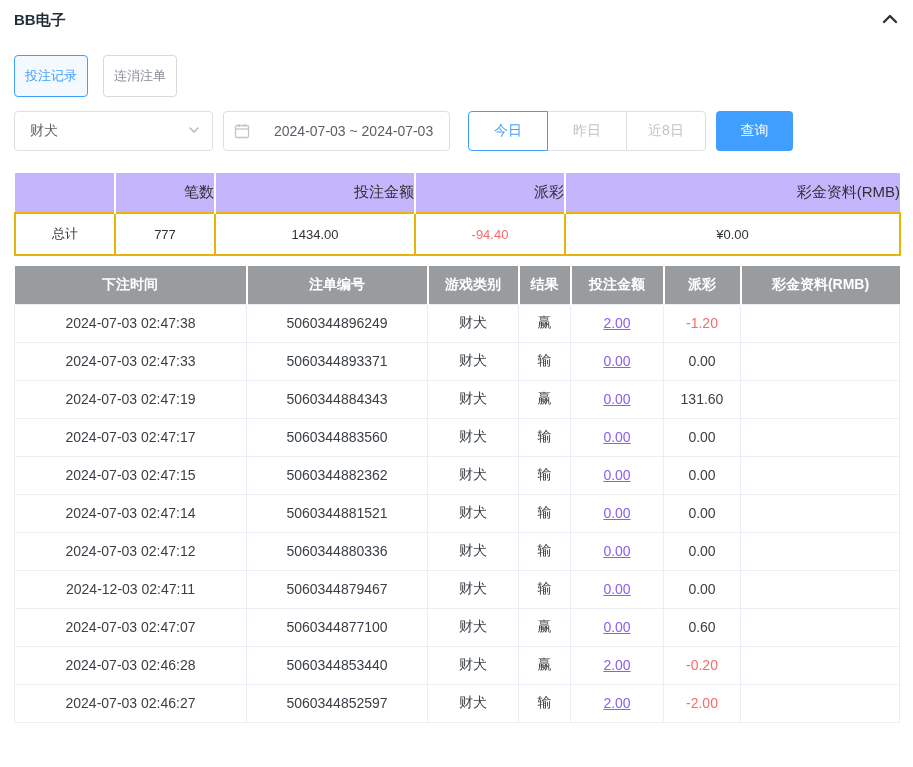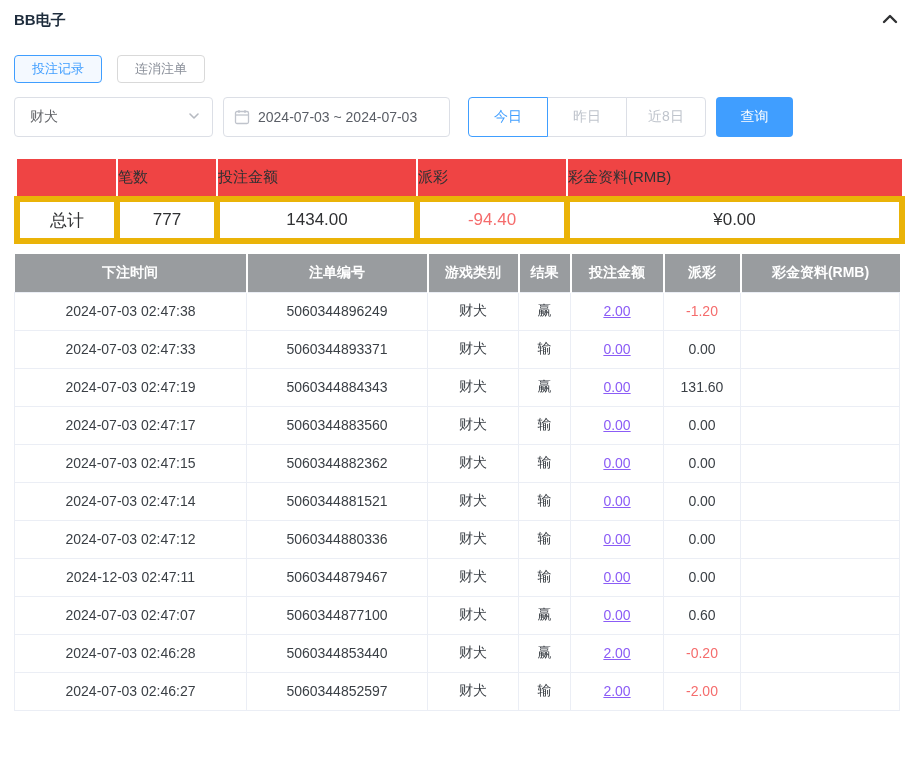--- a/index.html
+++ b/index.html
@@ -7,43 +7,43 @@
   body { font-family:"Liberation Sans","DejaVu Sans",sans-serif; color:#303133; font-size:14px; }
   .page { padding:0 14px; }
 
   
   .panel-header { height:40px; display:flex; align-items:center; justify-content:space-between; }
   .panel-title { font-size:15px; font-weight:bold; color:#1f2d3d; }
   .chevron-btn { background:none; border:none; cursor:pointer; display:flex; align-items:center; }
 
   
   .tabs { display:flex; gap:15px; margin-top:15px; }
-  .tab-btn { height:28px; padding:0 17px; border-radius:4px; background:#fff; font-size:13px; cursor:pointer; }
+  .tab-btn { height:42px; padding:0 10px; border-radius:4px; background:#fff; font-size:13px; cursor:pointer; }
   .tab-btn.active { border:1px solid #409eff; color:#409eff; background:#f4f9ff; }
   .tab-btn.inactive { border:1px solid #d9d9d9; color:#8a8f99; }
 
   
   .filter-row { display:flex; align-items:center; margin-top:14px; }
   .select-box { width:199px; height:40px; border:1px solid #dcdfe6; border-radius:4px; display:flex; align-items:center; justify-content:space-between; padding:0 12px 0 15px; cursor:pointer; background:#fff; }
   .select-value { color:#606266; font-size:14px; }
-  .date-box { width:227px; height:40px; border:1px solid #dcdfe6; border-radius:4px; display:flex; align-items:center; margin-left:10px; padding:0 10px; background:#fff; cursor:pointer; }
+  .date-box { width:227px; height:40px; border:1px solid #dcdfe6; border-radius:4px; display:flex; align-items:center; margin-left:10px; padding:0 10px; background:#fff; cursor:pointer;gap:16px; }
   .date-box .cal { margin-right:8px; display:flex; }
   .date-value { color:#5a5e66; font-size:14px; white-space:nowrap; }
   .range-group { display:flex; margin-left:10px;padding-left:8px; }
   .range-btn { width:80px; height:40px; background:#fff; border:1px solid #dcdfe6; font-size:14px; color:#bfc4cc; cursor:pointer; margin-left:-1px; }
   .range-btn:first-child { margin-left:0; border-radius:4px 0 0 4px; }
   .range-btn:last-child { border-radius:0 4px 4px 0; }
   .range-btn.active { color:#409eff; border-color:#409eff; position:relative; z-index:1; }
   .search-btn { width:77px; height:40px; margin-left:10px; background:#409eff; color:#fff; border:none; border-radius:4px; font-size:14px; cursor:pointer; }
 
   
   .summary { width:885px; margin-top:22px; border-collapse:collapse; table-layout:fixed; }
-  .summary th { background:#ef4444; font-weight:normal; font-size:15px; height:40px; text-align:left; border-right:2px solid #fff; color:#303133; }
+  .summary th { background:#c4b5fd; font-weight:normal; font-size:15px; height:40px; text-align:right; border-right:2px solid #fff; color:#303133; }
   .summary th:last-child { border-right:none; }
-  .summary td { height:42px; text-align:center; font-size:17px; border:6px solid #eab308; background:#fff; }
+  .summary td { height:42px; text-align:center; font-size:13px; border:2px solid #eab308; background:#fff; }
 
   
   .bet-table { width:885px; margin-top:10px; border-collapse:collapse; table-layout:fixed; }
   .bet-table thead th { background:#999c9f; color:#fff; font-weight:bold; font-size:14px; height:38px; text-align:center; border-right:2px solid #fff; }
   .bet-table thead th:last-child { border-right:none; }
   .bet-table tbody td { height:38px; text-align:center; font-size:14px; color:#3a3f45; border:1px solid #ebeef5; background:#fff; white-space:nowrap; overflow:hidden; }
   .bet-link { color:#8b5cf6; text-decoration:underline; cursor:pointer; }
   .neg { color:#f56c6c !important; }
 </style>
 </head>

